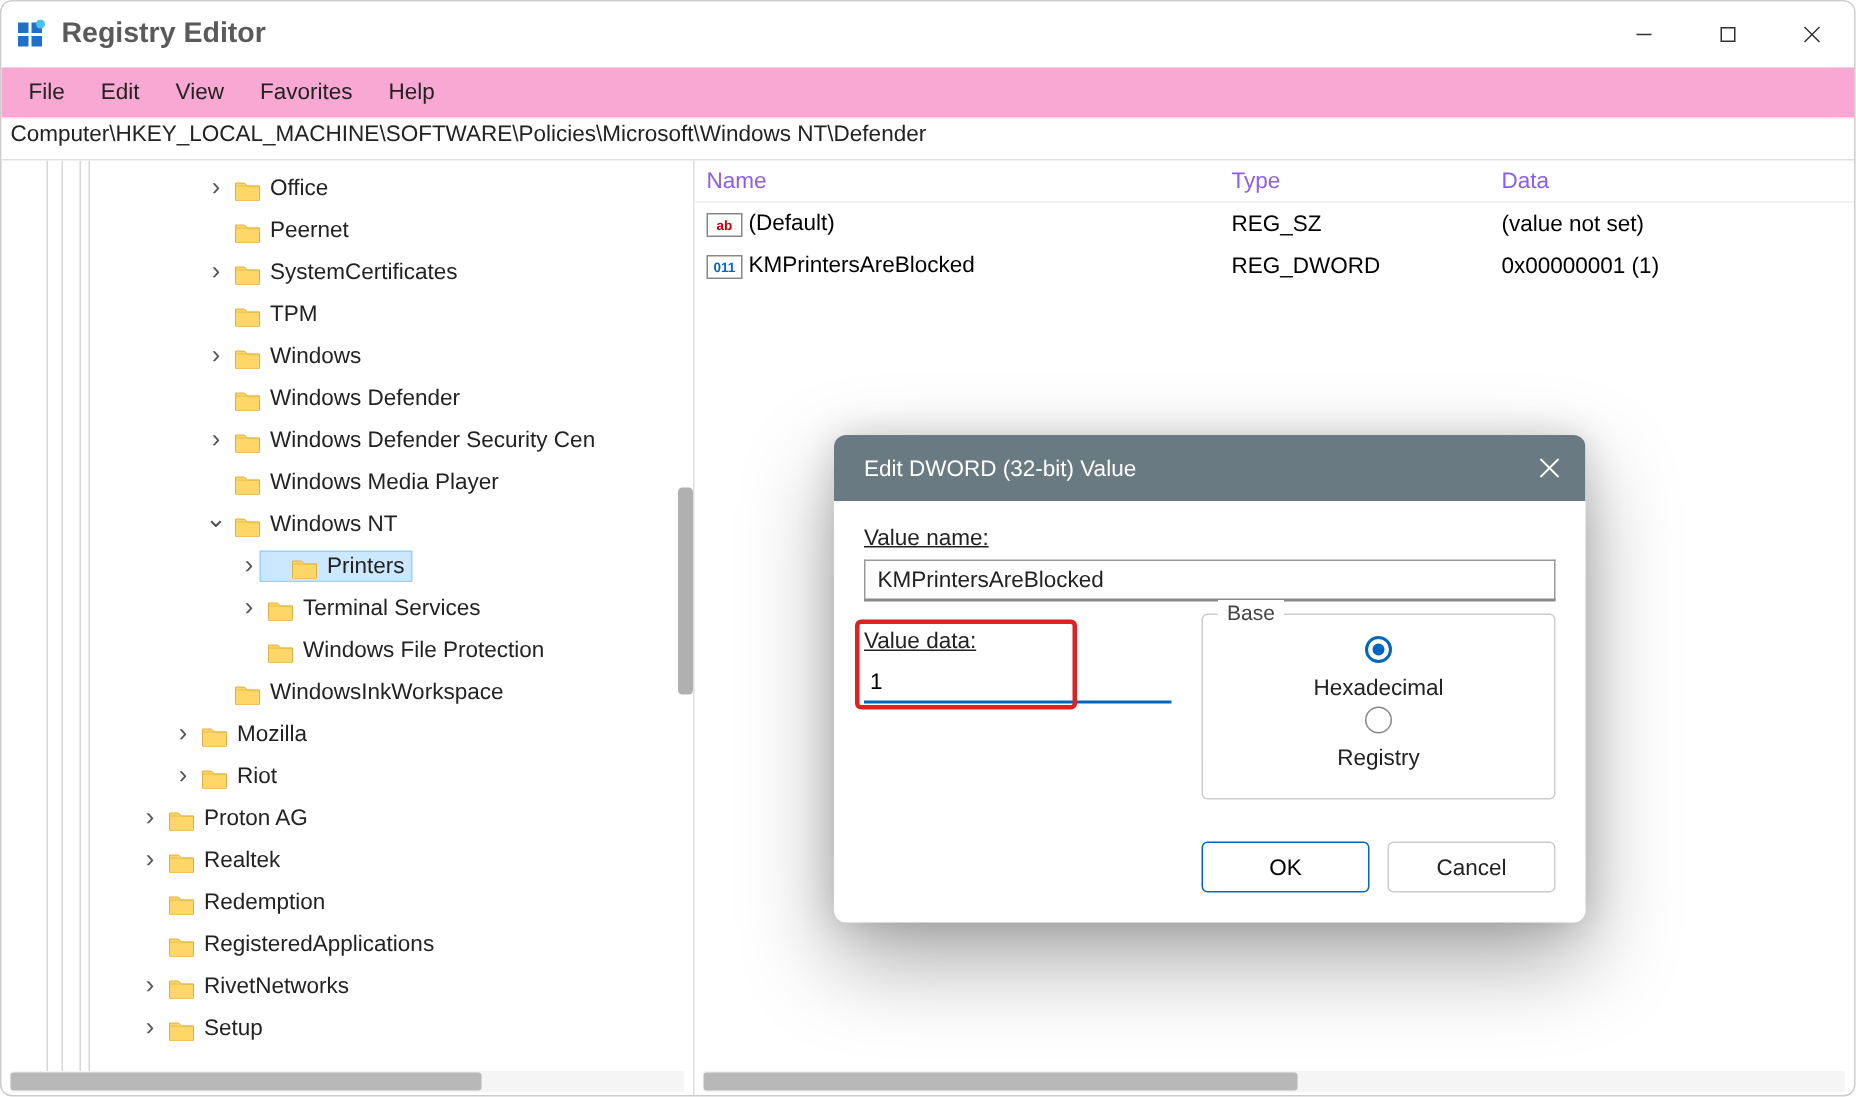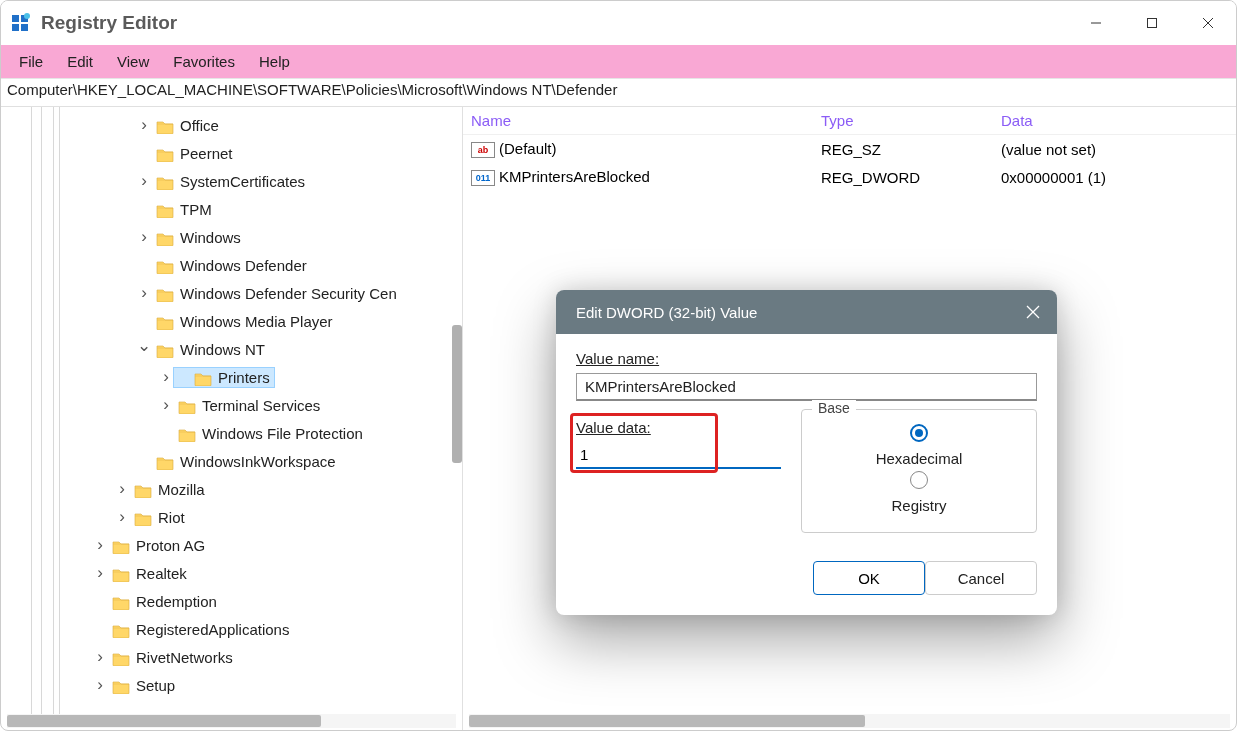--- a/index.html
+++ b/index.html
@@ -67,21 +67,21 @@
 .dlg-row { display:flex; gap:20px; align-items:flex-start;}
 .vdata-group { position:relative; }
 .vdata-highlight { position:absolute; left:-6px; top:-6px; width:148px; height:60px; border:3px solid #d22; border-radius:4px; pointer-events:none;}
 .vdata-input { width:205px; border:none; border-bottom:2px solid #0067c0; padding:4px 4px; font-size:15px; outline:none; background:#fff;}
 .base-group { border:1px solid #ccc; border-radius:4px; padding:10px 14px 14px 14px; position:relative; flex:1; margin-top:-10px;}
 .base-group .legend { position:absolute; top:-10px; left:10px; background:#fff; padding:0 6px; font-size:14px; color:#444;}
 .radio-row { display:flex; align-items:center; gap:8px; margin:4px 0; font-size:15px;flex-direction:column;}
 .radio { width:18px; height:18px; border-radius:50%; border:1px solid #888; display:inline-flex; align-items:center; justify-content:center;}
 .radio.checked { border-color:#0067c0; border-width:2px;}
 .radio.checked::after { content:""; width:8px; height:8px; border-radius:50%; background:#0067c0;}
-.dlg-buttons { display:flex; justify-content:flex-end; gap:0; margin-top:28px;text-align:right;}
+.dlg-buttons { display:flex; justify-content:flex-end; gap:12px; margin-top:28px;text-align:right;}
 .dlg-btn { width:112px; height:34px; border:1px solid #ccc; border-radius:4px; background:#fff; display:flex; align-items:center; justify-content:center; font-size:15px;}
 .dlg-btn.primary { border-color:#0067c0; color:#000; }
 </style>
 </head>
 <body>
 
 <div class="titlebar">
   <span class="app-icon">
     <svg viewBox="0 0 20 20">
         <rect x="1" y="2" width="7" height="7" fill="#2070c8"></rect>

